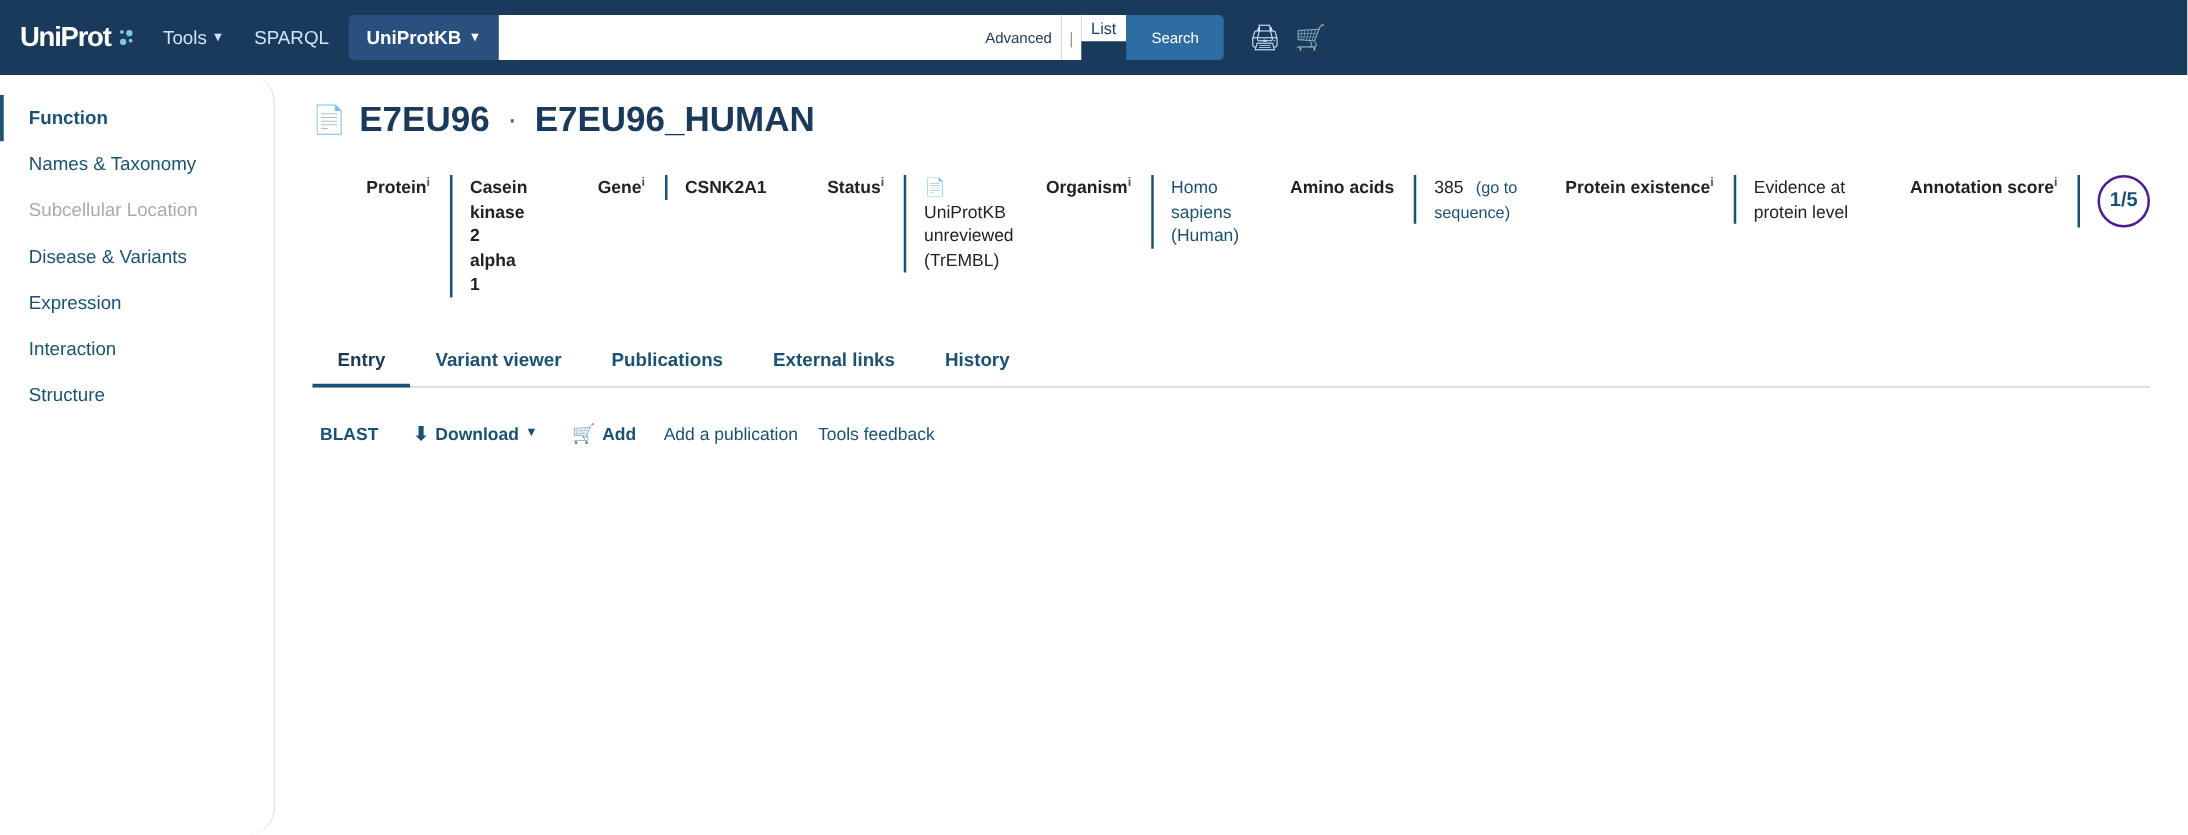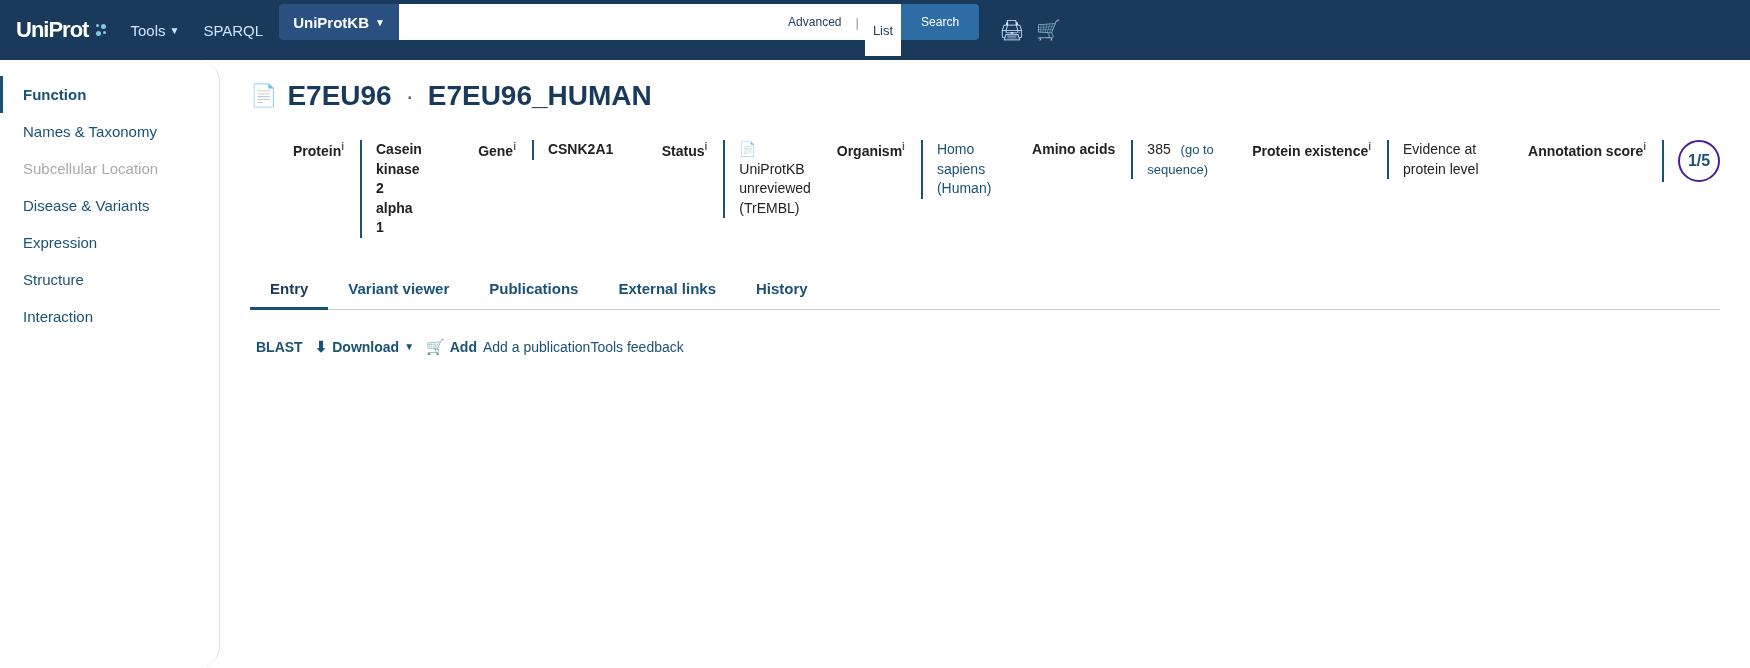--- a/index.html
+++ b/index.html
@@ -103,21 +103,21 @@
       display: flex;
       align-items: center;
     }
     .list-link {
       background: #fff;
       border: none;
       color: #1a3a5c;
       font-size: 13px;
       cursor: pointer;
       padding: 0 8px;
-      height: 52px;
+      height: 21px;
       text-decoration: none;
       display: flex;
       align-items: center;
     }
     .search-btn {
       background: #2e6da4;
       border: none;
       color: #fff;
       font-size: 12px;
       font-weight: normal;
@@ -286,20 +286,21 @@
     }
     .tab-item.active {
       border-bottom: 3px solid #1a5276;
       color: #1a3a5c;
     }
 
     
     .action-bar {
       display: flex;
       align-items: center;
+      gap: 16px;
       padding: 8px 0;
     }
     .action-btn {
       background: none;
       border: none;
       color: #1a5276;
       font-size: 14px;
       font-weight: bold;
       cursor: pointer;
       display: flex;
@@ -375,24 +376,24 @@
     <a class="sidebar-item dimmed">
       <span>Subcellular Location</span>
     </a>
     <a class="sidebar-item">
       <span>Disease &amp; Variants</span>
     </a>
     <a class="sidebar-item">
       <span>Expression</span>
     </a>
     <a class="sidebar-item">
+      <span>Interaction</span>
+    </a>
+    <a class="sidebar-item">
       <span>Structure</span>
-    </a>
-    <a class="sidebar-item">
-      <span>Interaction</span>
     </a>
   </nav>
 
   <main class="content">
 
     <div class="entry-header">
       <span class="entry-icon">📄</span>
       <span class="entry-title">E7EU96</span>
       <span class="entry-dot">·</span>
       <span class="entry-title">E7EU96_HUMAN</span>

